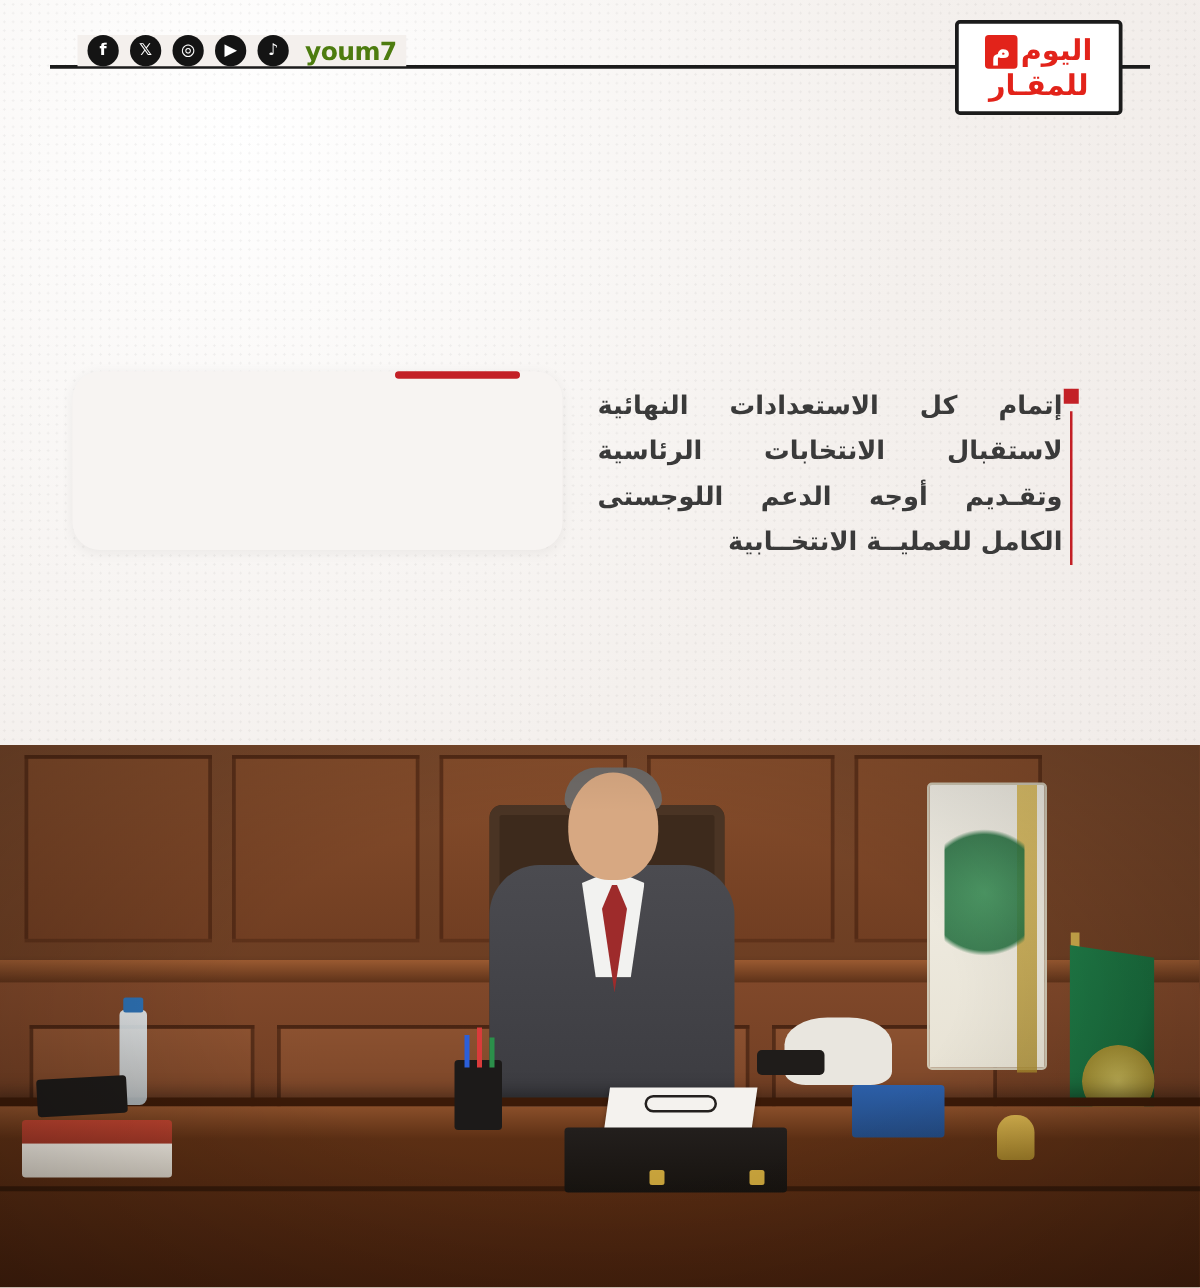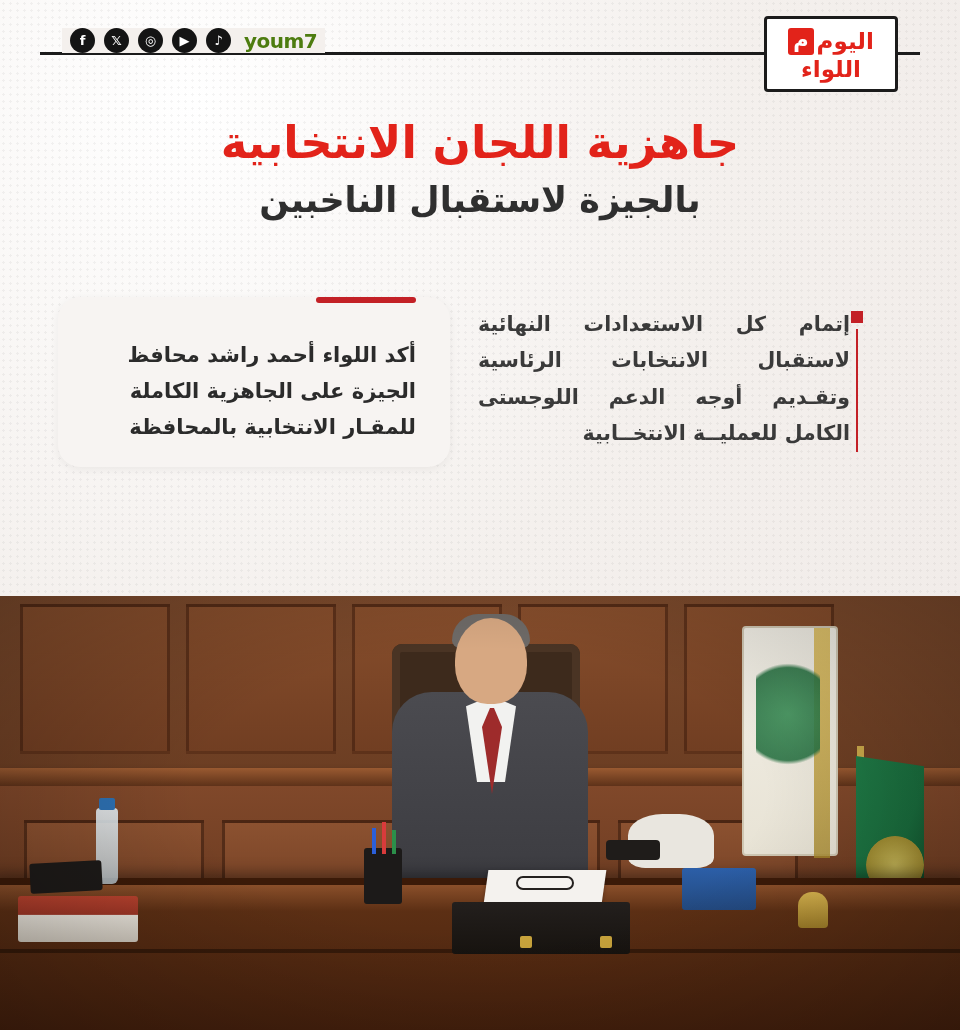--- a/index.html
+++ b/index.html
@@ -482,42 +482,37 @@
 
   <div class="header">
     <div class="header-rule"></div>
 
     <div class="logo-box">
       <div class="logo-row">
         <span class="logo-word">اليوم</span>
         <span class="logo-chip">م</span>
       </div>
       <div class="logo-row">
-        <span class="logo-word2">اللواء</span>
+        <span class="logo-word2">للمقـار</span>
       </div>
     </div>
 
     <div class="social">
       <span class="social-icon">f</span>
       <span class="social-icon">𝕏</span>
       <span class="social-icon">◎</span>
       <span class="social-icon">▶</span>
       <span class="social-icon">♪</span>
       <span class="brand-name">youm7</span>
     </div>
   </div>
 
-  <div class="title-wrap">
-    <div class="title-main">جاهزية اللجان الانتخابية</div>
-    <div class="title-sub">بالجيزة لاستقبال الناخبين</div>
-  </div>
 
   <div class="quote-card">
     <div class="quote-bar"></div>
-    <div class="quote-text">أكد اللواء أحمد راشد محافظ الجيزة على الجاهزية الكاملة للمقـار الانتخابية بالمحافظة</div>
   </div>
 
   <div class="bullet bullet-1">
     <div class="bullet-marker">
       <span class="bullet-square"></span>
       <span class="bullet-line"></span>
     </div>
     <div class="bullet-text">إتمام كل الاستعدادات النهائية لاستقبال الانتخابات الرئاسية وتقـديم أوجه الدعم اللوجستى الكامل للعمليــة الانتخــابية</div>
   </div>
 

